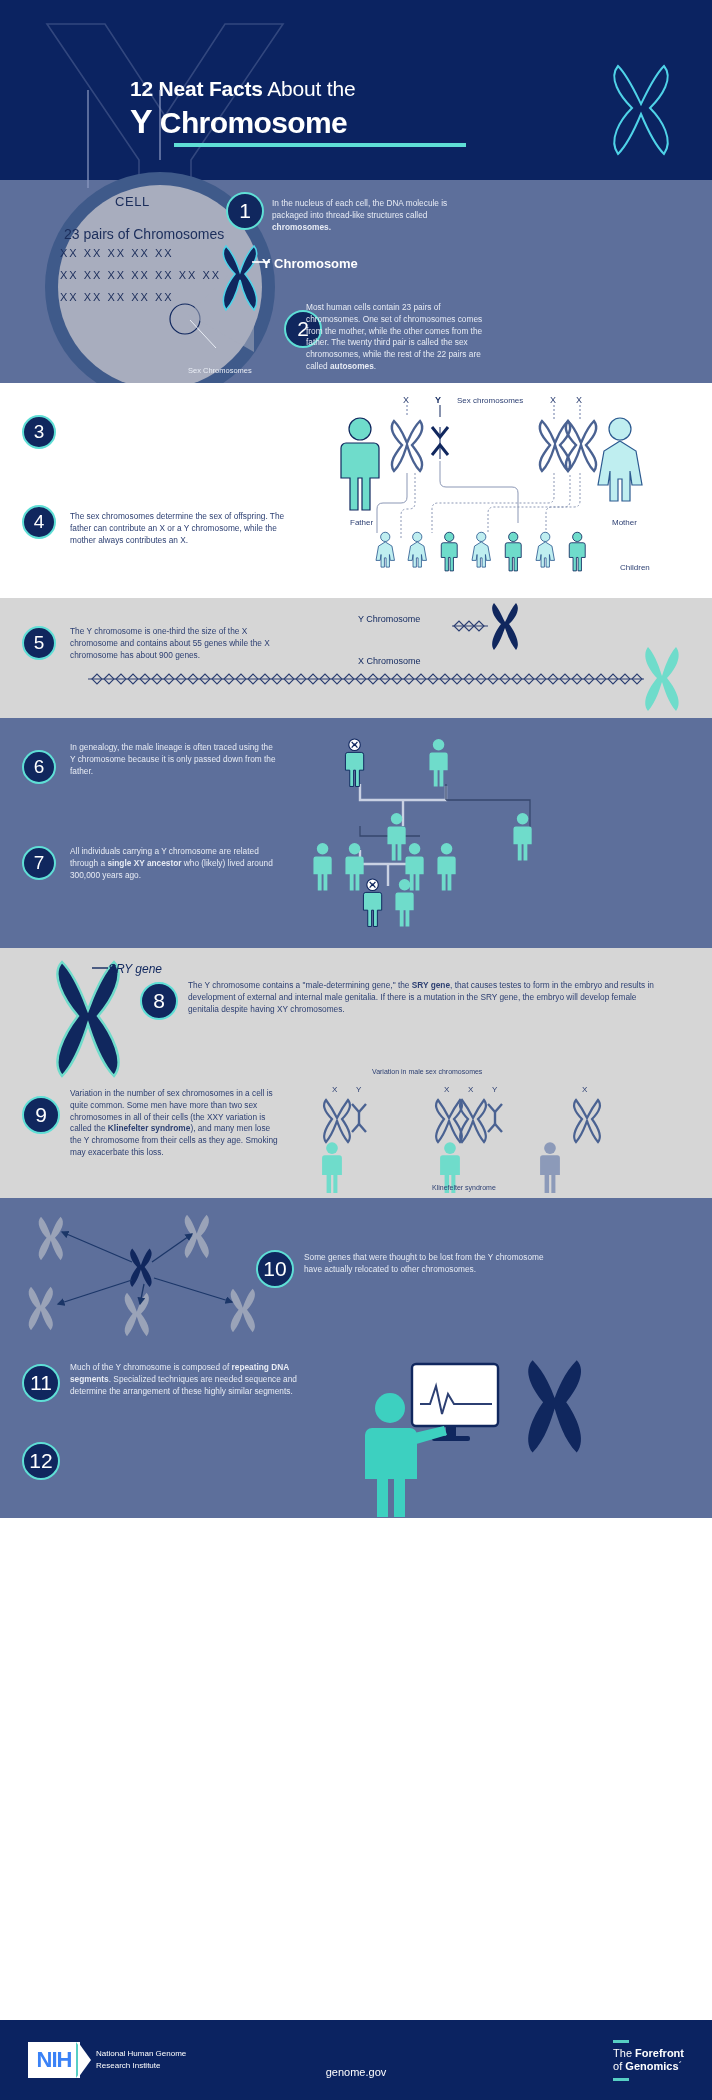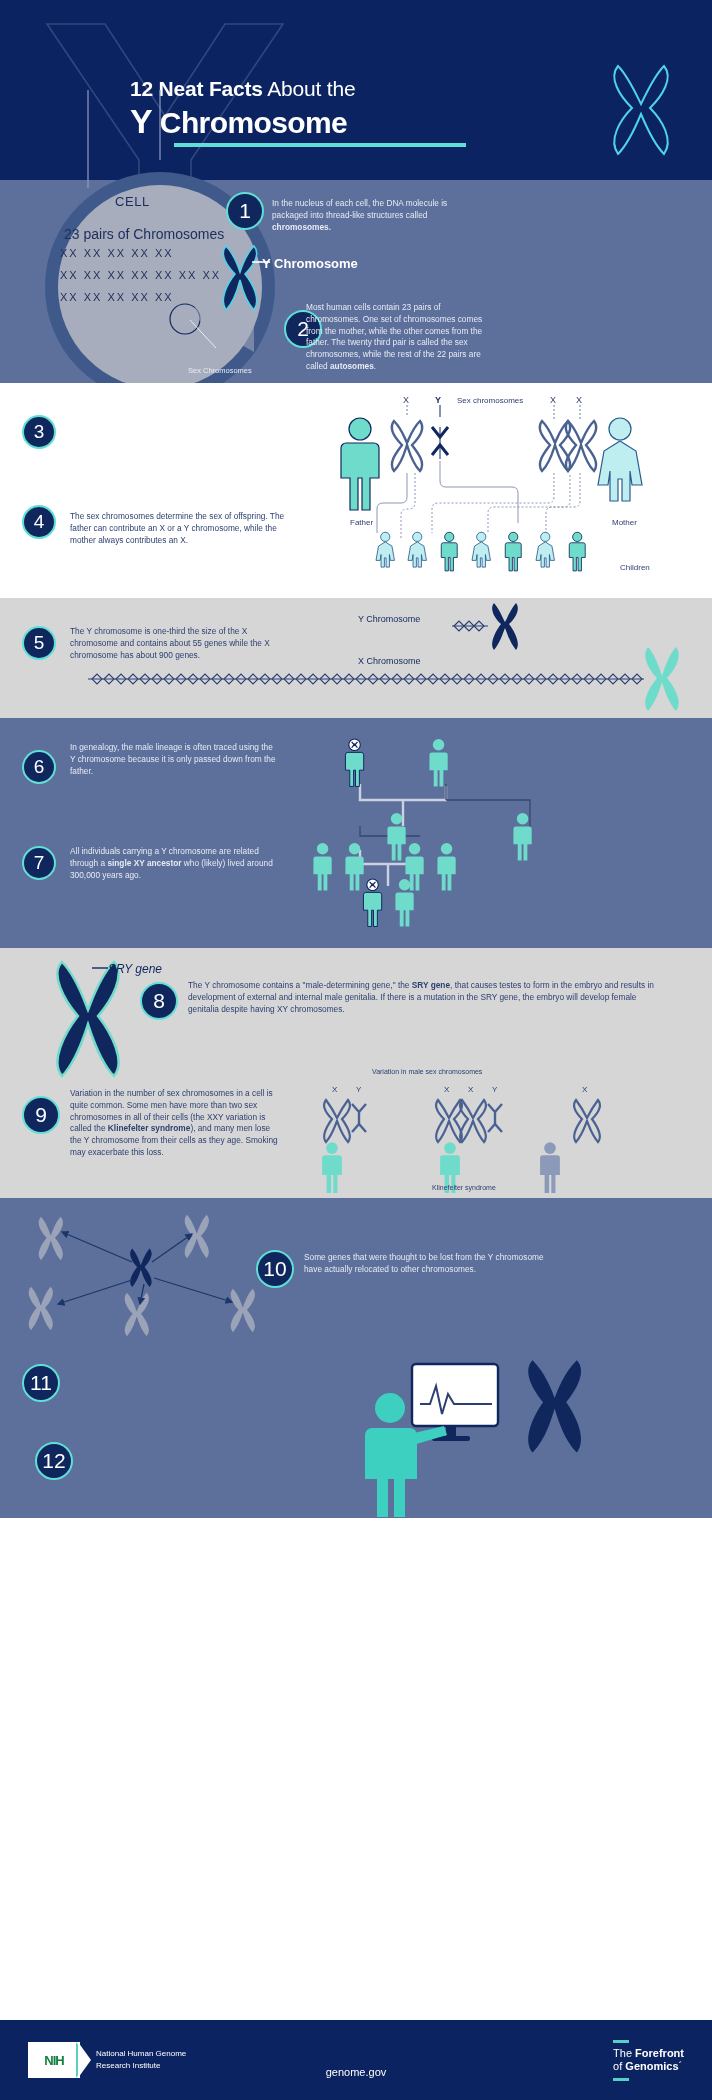--- a/index.html
+++ b/index.html
@@ -77,21 +77,21 @@
   
   #sec-10 { top:1198px; height:150px; background:#5d6f9b; }
 
   
   #sec-1112 { top:1348px; height:170px; background:#5d6f9b; }
 
   
   #footer { top:2020px; height:80px; background:#0b2361; }
   .nih-box { position:absolute; left:28px; top:22px; width:52px; height:36px;
              background:#fff; display:flex; align-items:center; justify-content:center;
-             font-weight:bold; font-size:13px; color:#15803d; letter-spacing:-1px; }
+             font-weight:bold; font-size:22px; color:#3b82f6; letter-spacing:-1px; }
   .nih-arrow { position:absolute; left:78px; top:22px; width:0; height:0;
                border-top:18px solid transparent; border-bottom:18px solid transparent;
                border-left:13px solid #fff; }
   .nih-arrow2 { position:absolute; left:76px; top:22px; width:0; height:0;
                border-top:18px solid transparent; border-bottom:18px solid transparent;
                border-left:13px solid #57cfc4; }
   .nih-text { position:absolute; left:96px; top:28px; color:#fff; font-size:8px;
               line-height:1.45; }
   .genome { position:absolute; left:0; right:0; top:46px; text-align:center;
             color:#fff; font-size:11px; }
@@ -542,22 +542,25 @@
   </svg>
 
   <div class="num md" style="left:256px;top:52px;">10</div>
   <div class="fact on-dark" style="left:304px;top:54px;width:250px;">
     <span>Some genes that were thought to be lost from the Y chromosome have actually relocated to other chromosomes.</span>
   </div>
 </div>
 
 <div class="band" id="sec-1112">
   <div class="num md" style="left:22px;top:16px;">11</div>
-
-  <div class="num md" style="left:35px;top:94px;">12</div>
+  <div class="fact on-dark" style="left:70px;top:14px;width:230px;">
+    <span>Much of the Y chromosome is composed of </span><b>repeating DNA segments</b><span>. Specialized techniques are needed sequence and determine the arrangement of these highly similar segments.</span>
+  </div>
+
+  <div class="num md" style="left:22px;top:94px;">12</div>
 
   <svg style="position:absolute;left:350px;top:2px;" width="300" height="168" viewBox="0 0 300 168">
 
     <rect x="62" y="14" width="86" height="62" rx="4" fill="#ffffff" stroke="#10275e" stroke-width="2.4"></rect>
     <polyline points="70,54 80,54 86,36 92,64 98,44 104,54 142,54" fill="none" stroke="#2c3f72" stroke-width="2"></polyline>
     <rect x="96" y="76" width="10" height="10" fill="#10275e"></rect>
     <rect x="82" y="86" width="38" height="5" rx="2" fill="#10275e"></rect>
 
     <circle cx="40" cy="58" r="15" fill="#3dd0c0"></circle>
     <path d="M20 78 h40 a7 7 0 0 1 7 7 v44 h-12 v38 h-11 v-38 h-6 v38 h-11 v-38 h-12 v-44 a7 7 0 0 1 7 -7 z" fill="#3dd0c0"></path>

